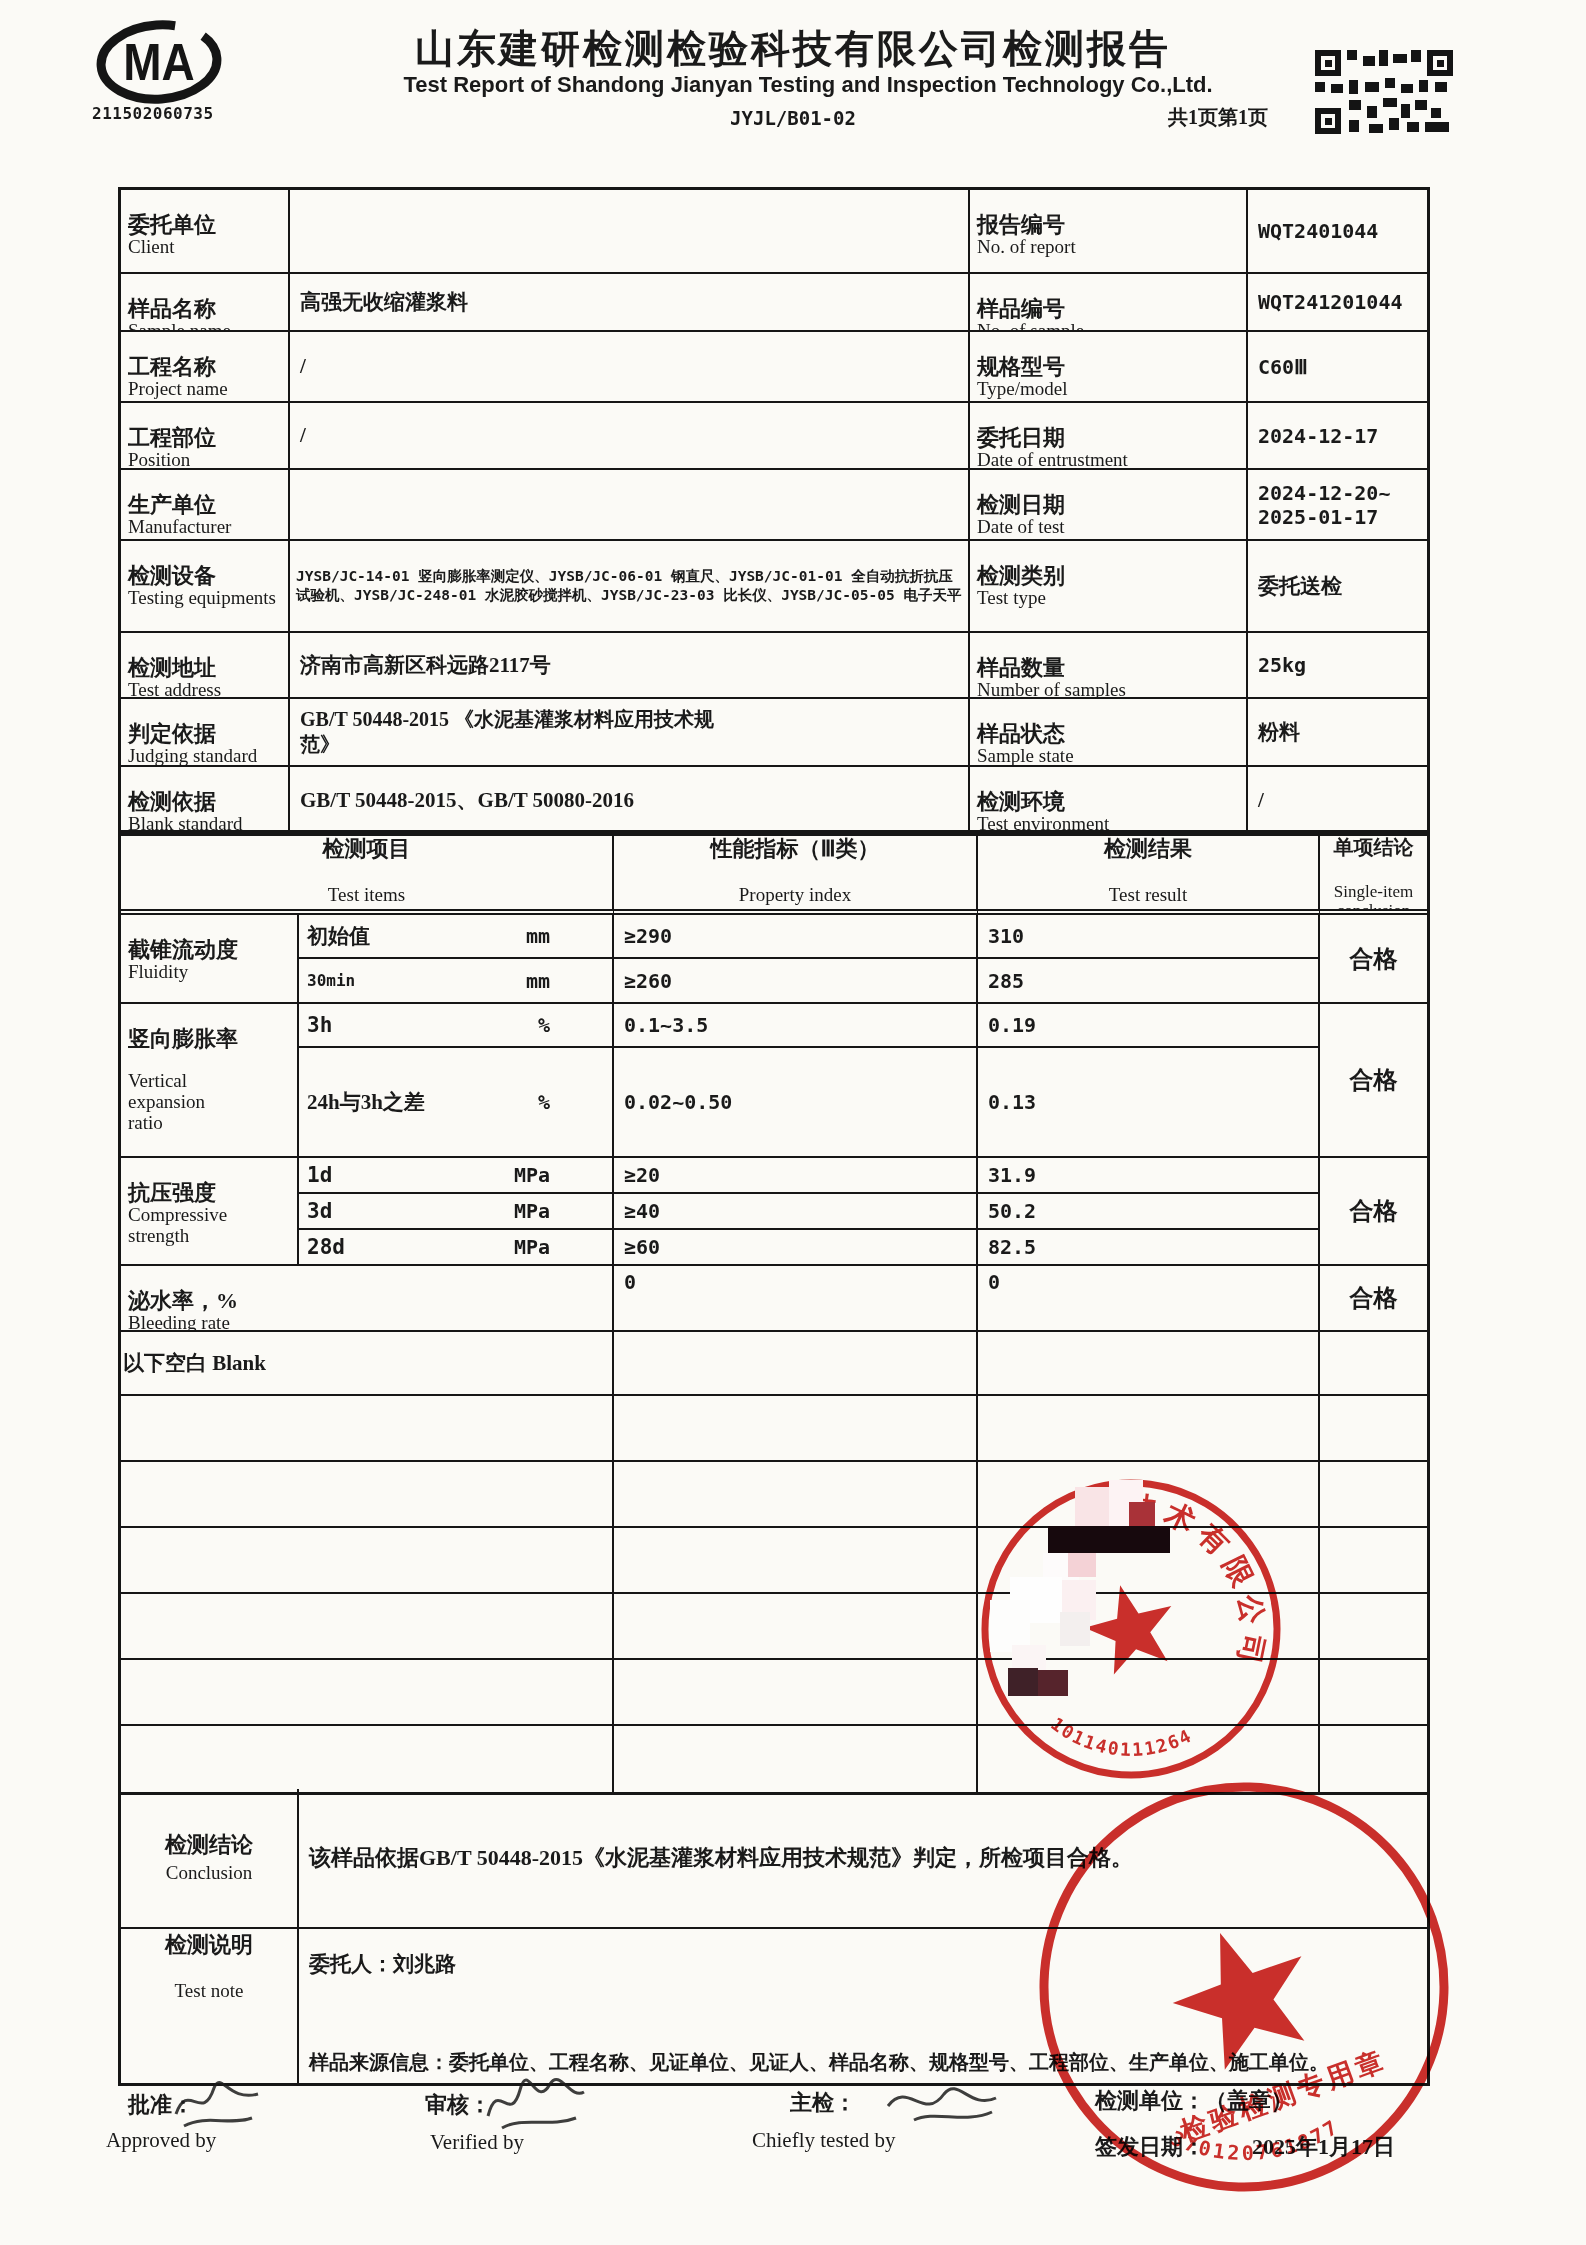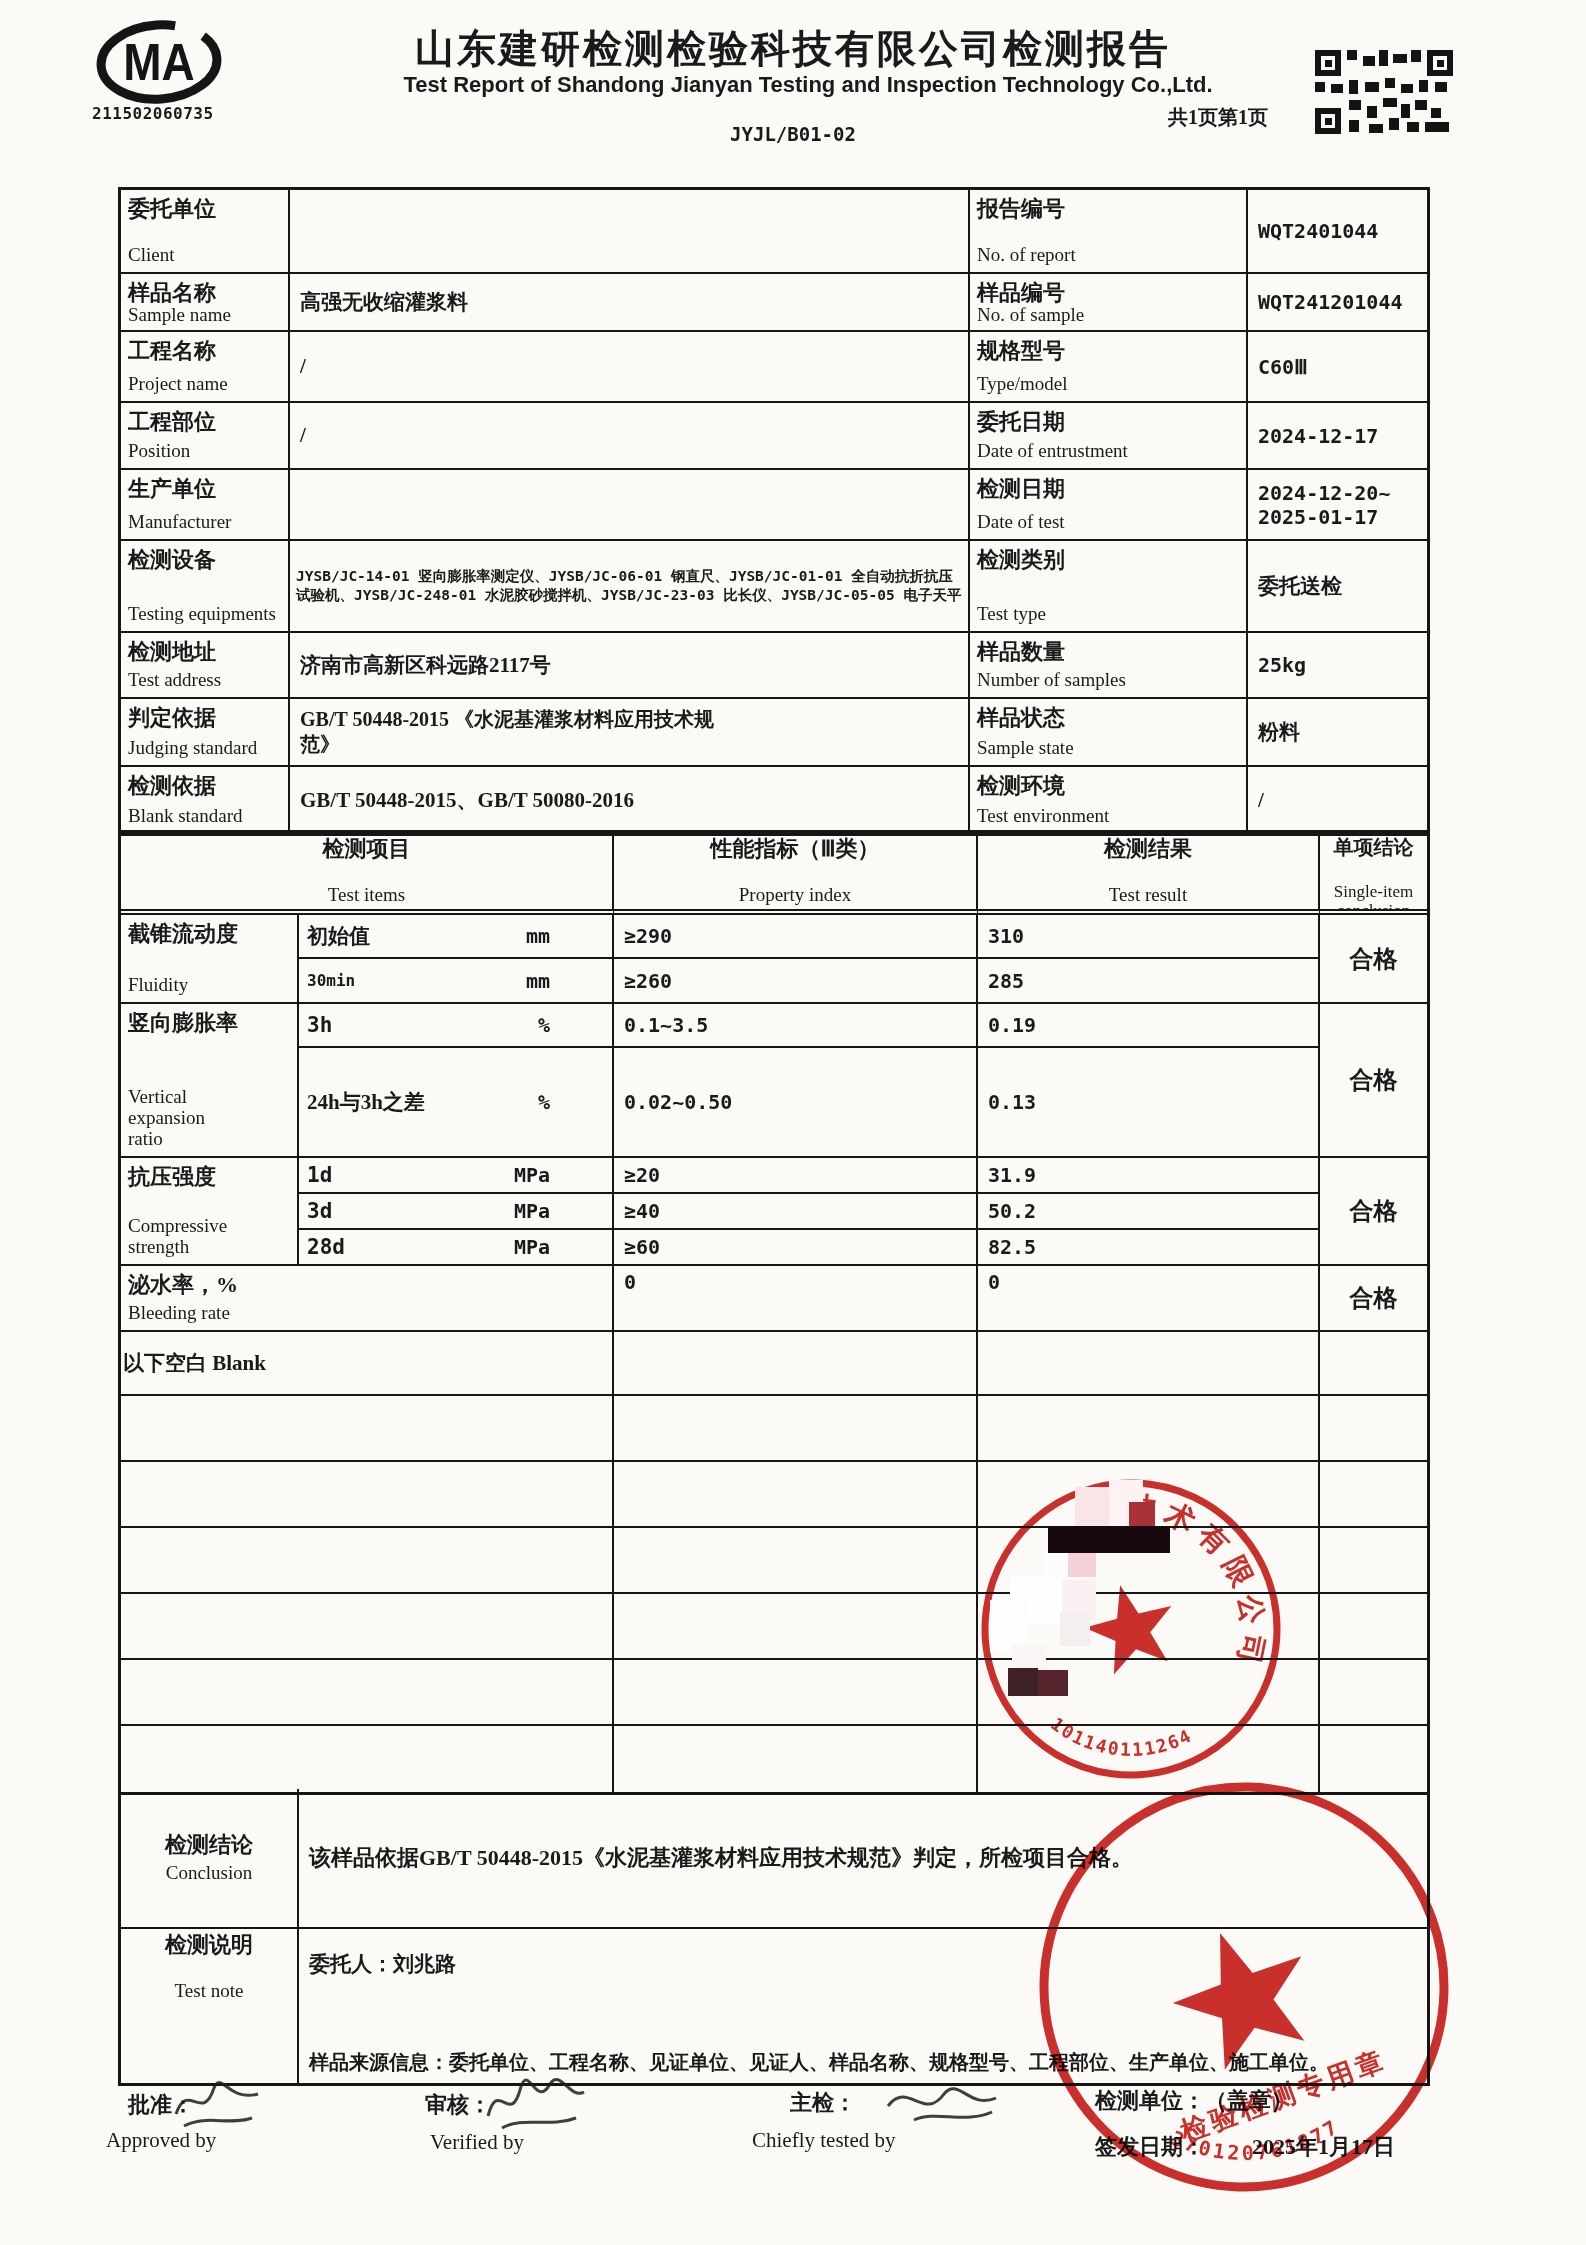--- a/index.html
+++ b/index.html
@@ -3,34 +3,34 @@
 <meta charset="utf-8">
 <style>
   html,body{margin:0;padding:0;background:#9a9a98;}
   .page{position:relative;width:1586px;height:2245px;background:#fbfaf6;margin:0 auto;
         font-family:"Liberation Serif",serif;color:#1a1a1a;overflow:hidden;}
   
   .title-zh{position:absolute;left:293px;top:22px;width:1000px;text-align:center;
             font-family:"Liberation Sans",sans-serif;font-weight:900;font-size:39px;letter-spacing:3px;}
   .title-en{position:absolute;left:293px;top:72px;width:1030px;text-align:center;
             font-family:"Liberation Sans",sans-serif;font-weight:700;font-size:22px;}
-  .doc-code{position:absolute;left:293px;top:123px;width:1000px;text-align:center;
+  .doc-code{position:absolute;left:293px;top:107px;width:1000px;text-align:center;
             font-family:"DejaVu Sans Mono",monospace;font-weight:700;font-size:19px;}
   .page-info{position:absolute;left:1168px;top:104px;font-size:20px;font-weight:700;}
   .cma{position:absolute;left:95px;top:20px;width:132px;height:86px;}
   .cma-num{position:absolute;left:92px;top:104px;font-family:"DejaVu Sans Mono",monospace;
            font-weight:700;font-size:16px;letter-spacing:.5px;}
   .qr{position:absolute;left:1315px;top:50px;width:140px;height:84px;}
   
   .grid{position:absolute;display:grid;border:3px solid #161616;}
   .cell{border-right:2.4px solid #161616;border-bottom:2.4px solid #161616;
         overflow:hidden;box-sizing:border-box;position:relative;}
   .lastc{border-right:none!important;}
   .lastr{border-bottom:none!important;}
-  .lab{display:flex;flex-direction:column;justify-content:space-between;padding:6px 7px;}
+  .lab{display:flex;flex-direction:column;justify-content:space-between;padding:22px 7px;}
   .zh{font-size:22px;font-weight:600;line-height:1.15;}
   .en{font-size:19px;font-weight:400;line-height:1.1;}
   .vc{display:flex;align-items:center;padding:3px 10px;}
   .val{font-size:21px;font-weight:700;white-space:pre-line;line-height:1.25;}
   .num{font-family:"DejaVu Sans Mono",monospace;font-weight:700;font-size:20px;white-space:pre-line;}
   .eq{font-family:"DejaVu Sans Mono",monospace;font-weight:700;font-size:14.5px;line-height:1.3;
       padding:4px 6px;display:flex;align-items:center;}
   .hc{display:flex;flex-direction:column;align-items:center;justify-content:space-around;
       text-align:center;padding:3px;gap:24px;}
   .hc .en{white-space:pre-line;}

